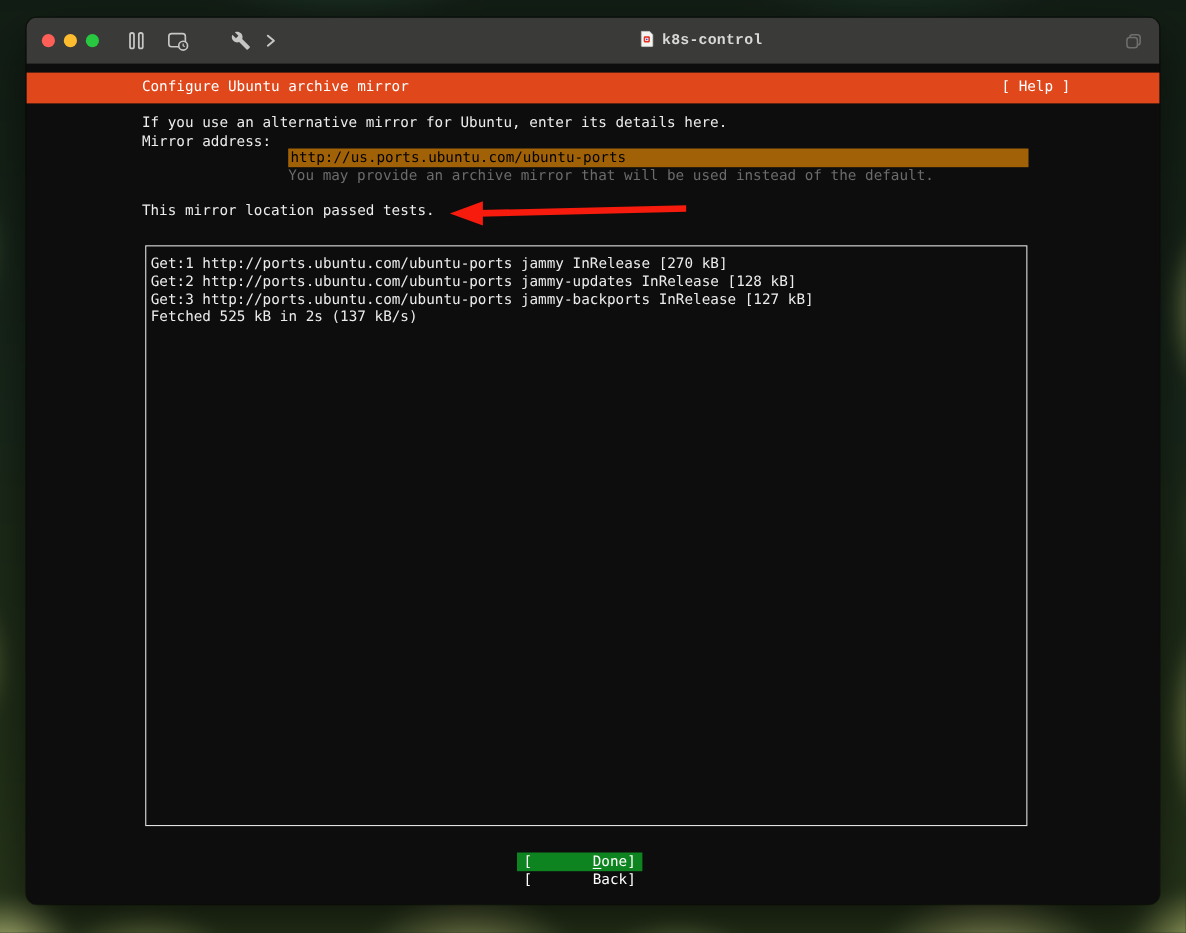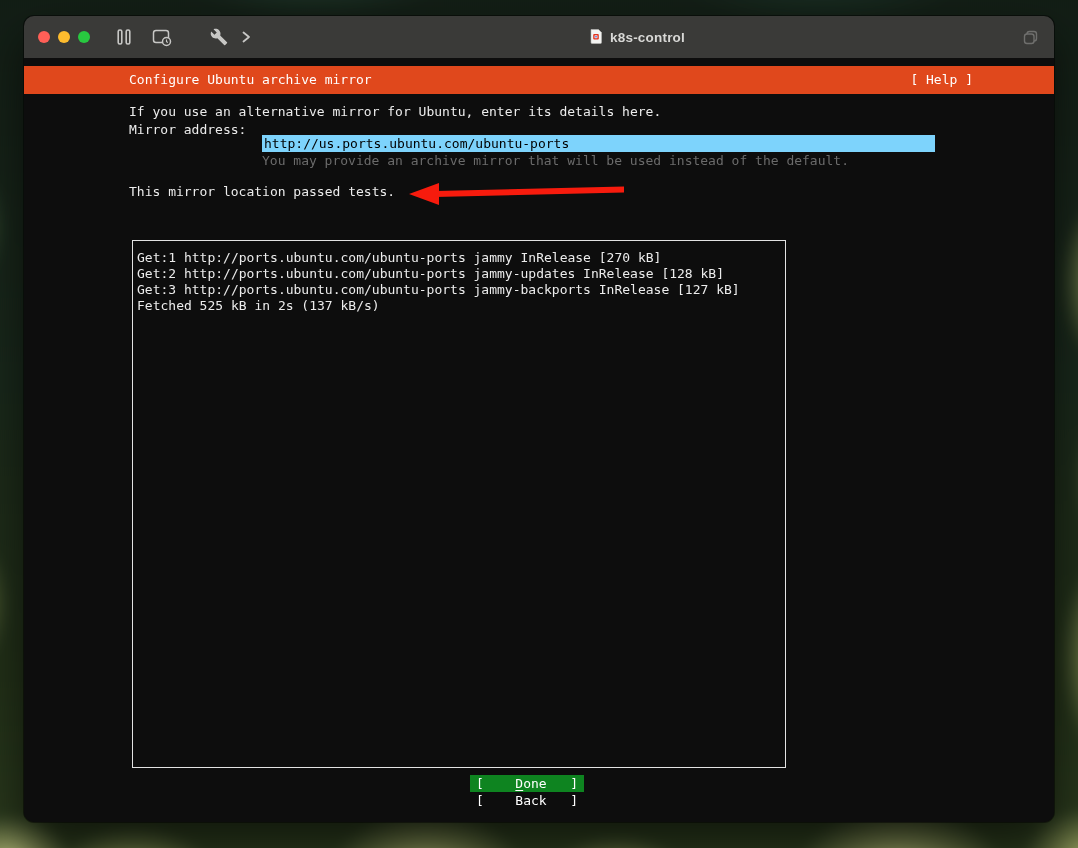--- a/index.html
+++ b/index.html
@@ -27,52 +27,52 @@
       radial-gradient(220px 70px at 75% 0%, rgba(30,52,40,.9), rgba(30,52,40,0) 70%),
       linear-gradient(180deg,#121d15 0%, #1a281b 45%, #223019 78%, #2b3a1e 100%);
   }
   
   .window{position:absolute;left:24px;top:16px;width:1030px;height:806px;
     border-radius:10px;overflow:hidden;
     box-shadow:0 22px 48px rgba(0,0,0,.6), 0 0 0 1px rgba(0,0,0,.45);
     background:#0d0d0d;}
   .titlebar{height:42px;background:#3a3a38;display:flex;align-items:center;
     padding:0 14px;box-sizing:border-box;
-    font-family:Liberation Sans, sans-serif;}
+    font-family:Liberation Mono, monospace;}
   .lights{display:flex;gap:8px;align-items:center;}
   .light{width:12px;height:12px;border-radius:50%;}
   .light.red{background:#ff5f57;}
   .light.yellow{background:#febc2e;}
   .light.green{background:#28c840;}
   .tb-btn{background:none;border:none;padding:0;display:flex;align-items:center;cursor:default;}
   .tb-btn svg{display:block;}
   .title-group{flex:1;display:flex;align-items:center;justify-content:center;gap:7px;
     color:#d8d8d6;font-size:13.5px;font-weight:700;letter-spacing:.2px;min-width:0;}
   
   .terminal{position:absolute;left:0;top:42px;width:1030px;height:764px;background:#0d0d0d;
     color:#ececec;font-size:13px;line-height:16px;padding-left:38px;}
   .hdr{position:absolute;left:0;top:8px;width:100%;height:28px;line-height:28px;
     background:#e0481c;color:#ffffff;box-sizing:border-box;padding-left:105px;}
   .hdr .help{position:absolute;right:119px;top:0;}
   .row{position:absolute;white-space:pre;}
   .intro{left:105px;top:46px;}
   .mirror-label{left:105px;top:64px;}
   .mirror-input{position:absolute;left:238px;top:77px;width:673px;height:17px;
-    background:#7dd3fc;color:#000000;border:none;outline:none;margin:0;
+    background:#a16207;color:#000000;border:none;outline:none;margin:0;
     font-family:"DejaVu Sans Mono",monospace;font-size:13px;line-height:17px;
     padding:0 2px;box-sizing:border-box;}
   .hint{left:238px;top:95px;color:#6b6b6b;}
   .status{left:105px;top:126px;}
   .arrow{position:absolute;left:384px;top:122px;}
-  .logbox{position:absolute;left:108px;top:165px;width:654px;height:528px;
-    border:1px solid #e2e2e2;box-sizing:border-box;padding:9px 4px 0 4px;margin-top:17px;}
+  .logbox{position:absolute;left:108px;top:165px;width:802px;height:528px;
+    border:1px solid #e2e2e2;box-sizing:border-box;padding:9px 4px 0 4px;}
   .logline{white-space:pre;}
   .btn{position:absolute;left:446px;width:114px;height:17px;display:flex;
     align-items:center;color:#ffffff;box-sizing:border-box;padding:0 6px;}
-  .btn .lbl{flex:1;text-align:center;padding-left:8px;white-space:pre;}
+  .btn .lbl{flex:1;text-align:right;padding-left:8px;white-space:pre;}
   .btn-done{top:717px;background:#0e8420;}
   .btn-back{top:734px;background:transparent;}
   .key{text-decoration:underline;text-underline-offset:2px;}
 </style>
 </head>
 <body>
 
 <div class="desktop-bg"></div>
 
 <div class="window">

